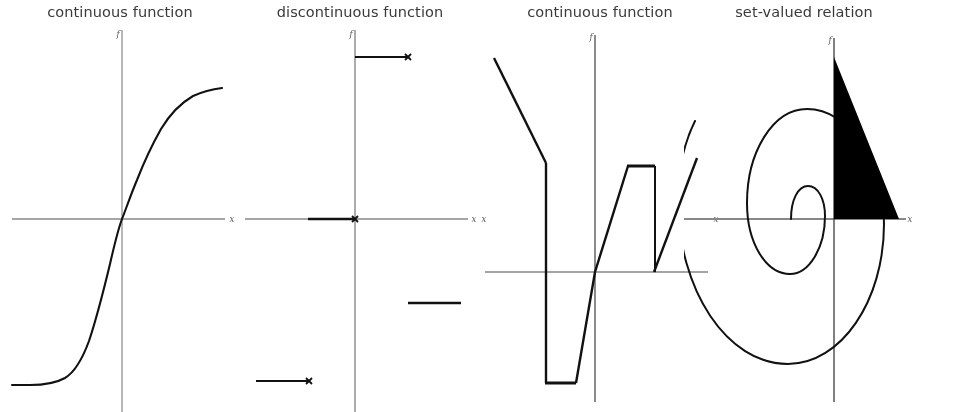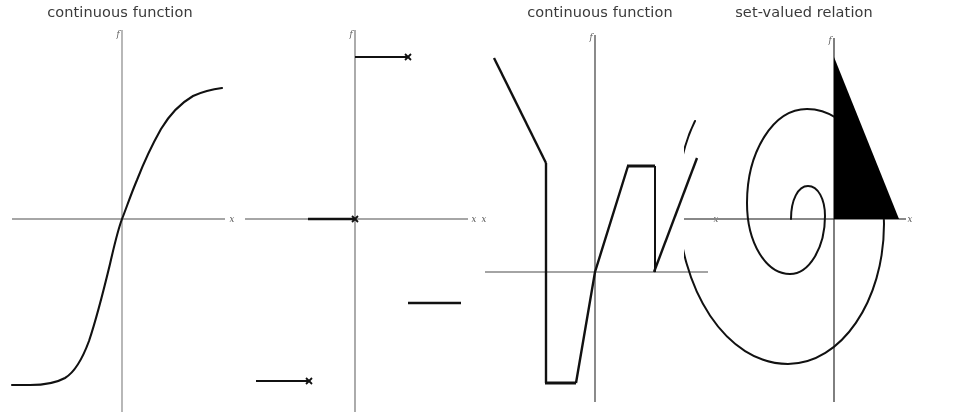--- a/index.html
+++ b/index.html
@@ -69,20 +69,21 @@
       <path d="M12,385 L30,385 C46,385 56,383 65,378 C75,372 82,360 89,341
                C96,320 103,293 110,264 C115,242 119,227 122,219
                C126,209 131,194 137,180 C144,162 152,145 161,129
                C170,114 181,103 193,96 C204,91 214,89 222,88" fill="none" stroke="#111111" stroke-width="2.1" stroke-linecap="round"></path>
       <text class="axis-label" x="118" y="37" text-anchor="middle">f</text>
       <text class="axis-label" x="232" y="222" text-anchor="middle">x</text>
     </svg>
   </div>
 
   <div class="panel" id="panel-1">
+    <div class="panel-title">discontinuous function</div>
     <svg class="panel-svg" viewBox="0 0 240 412">
       <line x1="5" y1="219" x2="228" y2="219" stroke="#888888" stroke-width="1.4"></line>
       <line x1="115" y1="30" x2="115" y2="412" stroke="#888888" stroke-width="1.4"></line>
 
       <line x1="115" y1="57" x2="168" y2="57" stroke="#111111" stroke-width="2.2"></line>
       <g stroke="#111111" stroke-width="1.8">
         <line x1="165" y1="54" x2="171" y2="60"></line>
           <line x1="171" y1="54" x2="165" y2="60"></line>
       </g>
 

